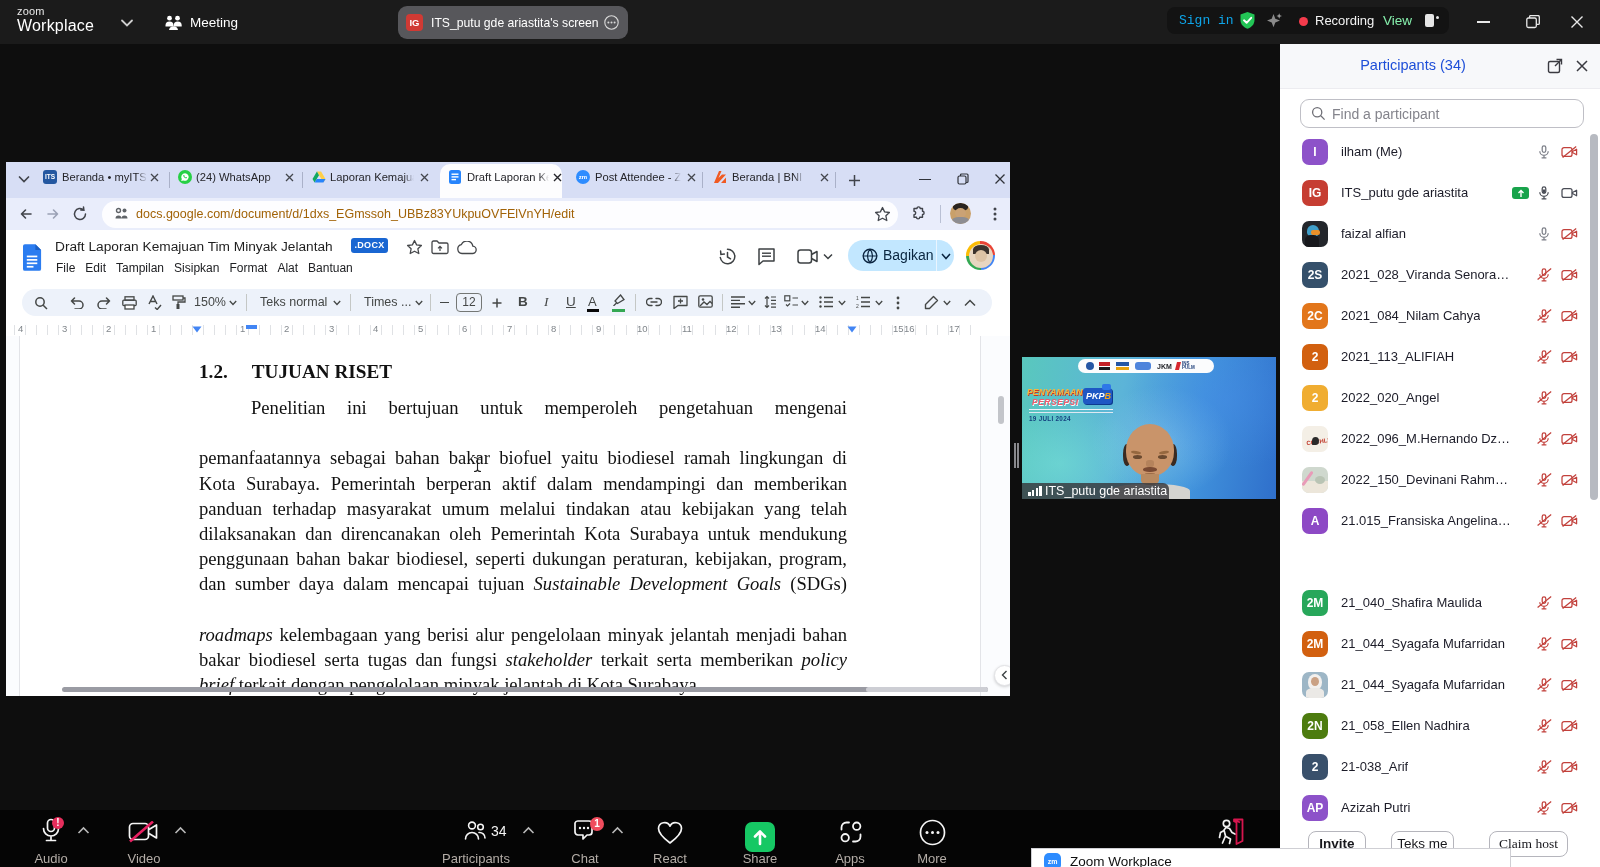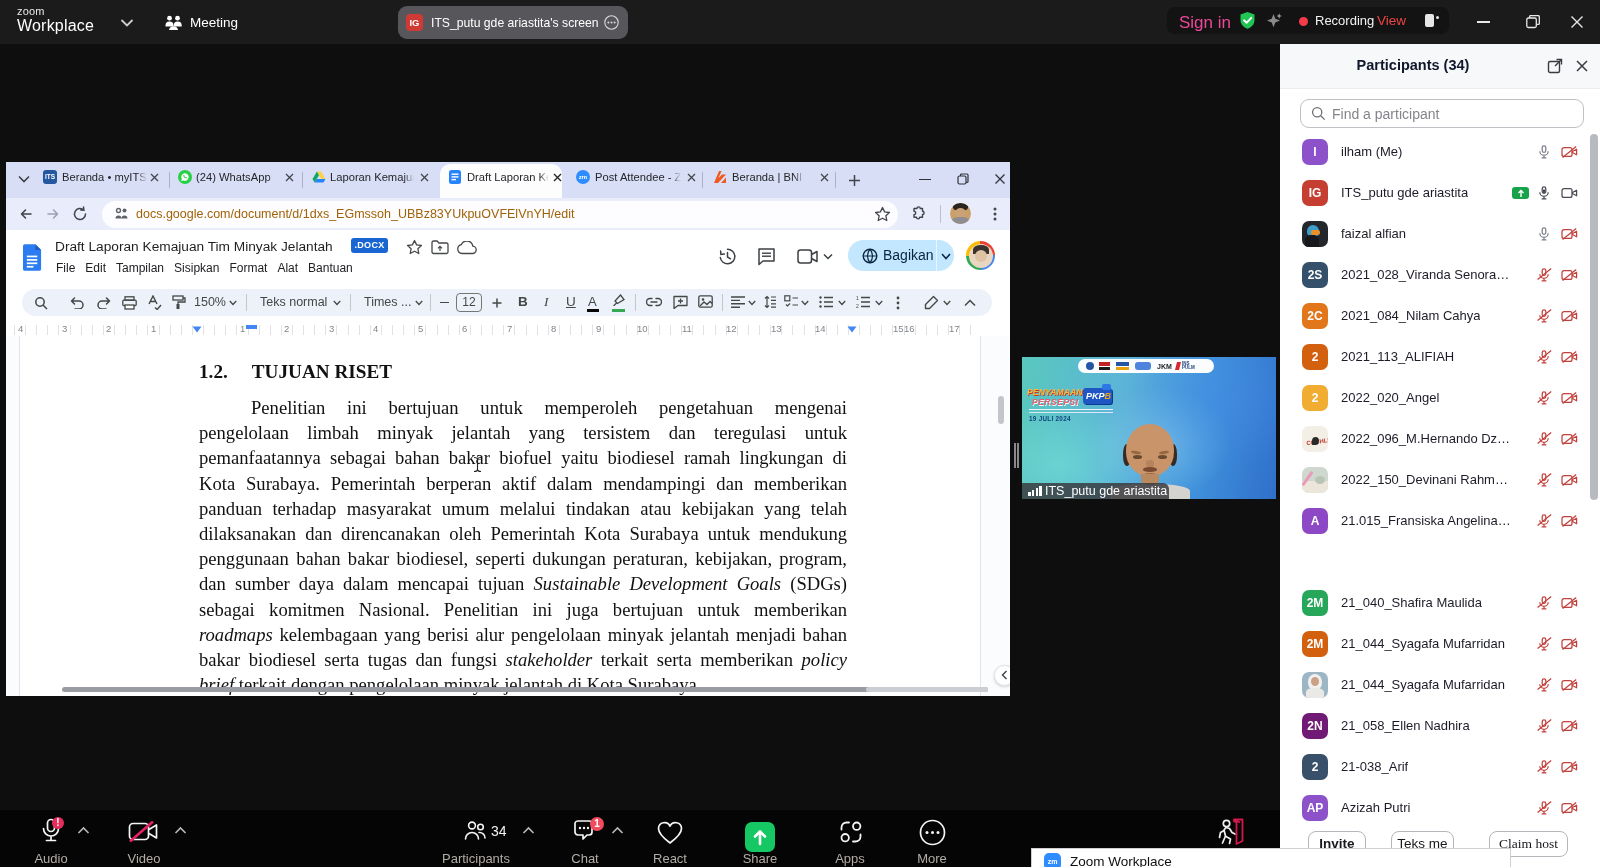--- a/index.html
+++ b/index.html
@@ -67,32 +67,32 @@
       <div class="abs" style="left:33px;top:9.5px;color:#fff;font-size:12.2px;white-space:nowrap;">ITS_putu gde ariastita's screen</div>
       <svg class="abs" style="left:206px;top:9px;" width="15" height="15" viewBox="0 0 15 15">
           <circle cx="7.5" cy="7.5" r="6.7" stroke="#d9d9d9" stroke-width="1.1" fill="none"></circle>
           <circle cx="4.4" cy="7.5" r="1" fill="#d9d9d9"></circle>
           <circle cx="7.5" cy="7.5" r="1" fill="#d9d9d9"></circle>
           <circle cx="10.6" cy="7.5" r="1" fill="#d9d9d9"></circle>
         </svg>
     </div>
 
     <div class="abs" style="left:1167px;top:7px;width:282px;height:27px;background:#131313;border-radius:8px;">
-      <div class="abs" style="left:12px;top:6px;color:#ec4899;font-size:17px;">Sign in</div>
+      <div class="abs" style="left:12px;top:6px;color:#0ea5e9;font-size:13px;font-family:Liberation Mono, monospace;">Sign in</div>
       <svg class="abs" style="left:71px;top:4px;" width="19" height="19" viewBox="0 0 19 19">
           <path d="M9.5 1 L16.5 3.5 V9 c0 4.5-3.2 7.5-7 8.7 C5.7 16.5 2.5 13.5 2.5 9 V3.5 Z" fill="#22c455"></path>
           <path d="M6 9.3 L8.6 11.8 L13.2 6.8" stroke="#fff" stroke-width="1.9" fill="none" stroke-linecap="round" stroke-linejoin="round"></path>
         </svg>
       <svg class="abs" style="left:99px;top:5px;" width="18" height="18" viewBox="0 0 18 18">
           <path d="M7.5 2 L9.3 6.8 L14 8.6 L9.3 10.4 L7.5 15.2 L5.7 10.4 L1 8.6 L5.7 6.8 Z" fill="#8a8a8a"></path>
           <path d="M13.2 1.2 L14 3.2 L16 4 L14 4.8 L13.2 6.8 L12.4 4.8 L10.4 4 L12.4 3.2 Z" fill="#9a9a9a"></path>
         </svg>
       <div class="abs" style="left:132px;top:10px;width:9px;height:9px;border-radius:50%;background:#f43b4c;"></div>
       <div class="abs" style="left:148px;top:6px;color:#f2f2f2;font-size:13px;">Recording</div>
-      <div class="abs" style="left:210px;top:6px;color:#ef4444;font-size:13.5px;">View</div>
+      <div class="abs" style="left:216px;top:6px;color:#86efac;font-size:13.5px;">View</div>
       <div class="abs" style="left:258px;top:7px;width:9px;height:13px;background:#e6e6e6;border-radius:2px;"></div>
       <div class="abs" style="left:269px;top:9px;width:3px;height:3px;border-radius:50%;background:#e6e6e6;"></div>
     </div>
 
     <div class="abs" style="left:1477px;top:21px;width:13px;height:1.6px;background:#e9e9e9;"></div>
     <svg class="abs" style="left:1526px;top:15px;" width="14" height="14" viewBox="0 0 14 14">
         <rect x="0.8" y="3" width="9.5" height="9.5" rx="1.5" stroke="#e9e9e9" stroke-width="1.3" fill="none"></rect>
         <path d="M3.6 3 V1.6 a1 1 0 0 1 1-1 H12 a1.3 1.3 0 0 1 1.3 1.3 V8.4 a1 1 0 0 1 -1 1 H10.5" stroke="#e9e9e9" stroke-width="1.3" fill="none"></path>
       </svg>
     <svg class="abs" style="left:1570px;top:15px;" width="14" height="14" viewBox="0 0 14 14">
@@ -414,28 +414,26 @@
           </svg>
         <div class="abs" style="left:240px;top:3px;width:11px;height:4px;background:#4285f4;"></div>
         <svg class="abs" style="left:841px;top:4px;" width="10" height="7" viewBox="0 0 10 7">
             <path d="M0.5 0.5 h9 L5 6.5 z" fill="#4285f4"></path>
           </svg>
       </div>
       <div class="abs" id="canvas">
         <div class="abs" id="page"></div>
         <div class="abs" style="left:193px;top:25px;width:648px;font-family:'Liberation Serif',serif;font-size:19.2px;font-weight:bold;color:#111;"><span>1.2.</span><span style="margin-left:24px;">TUJUAN RISET</span></div>
         <div class="dline" style="top:61px;"><span style="display:inline-block;width:52px;"></span>Penelitian ini bertujuan untuk memperoleh pengetahuan mengenai</div>
-        <div class="dline" style="top:86.2px;">pengelolaan limbah minyak jelantah yang tersistem dan teregulasi untuk</div>
         <div class="dline" style="top:111.4px;">pemanfaatannya sebagai bahan bakar biofuel yaitu biodiesel ramah lingkungan di</div>
         <div class="dline" style="top:136.6px;">Kota Surabaya. Pemerintah berperan aktif dalam mendampingi dan memberikan</div>
         <div class="dline" style="top:161.8px;">panduan terhadap masyarakat umum melalui tindakan atau kebijakan yang telah</div>
         <div class="dline" style="top:187px;">dilaksanakan dan direncanakan oleh Pemerintah Kota Surabaya untuk mendukung</div>
         <div class="dline" style="top:212.2px;">penggunaan bahan bakar biodiesel, seperti dukungan peraturan, kebijakan, program,</div>
         <div class="dline" style="top:237.4px;">dan sumber daya dalam mencapai tujuan <i>Sustainable Development Goals</i> (SDGs)</div>
-        <div class="dline" style="top:262.6px;">sebagai komitmen Nasional. Penelitian ini juga bertujuan untuk memberikan</div>
         <div class="dline" style="top:287.8px;"><i>roadmaps</i> kelembagaan yang berisi alur pengelolaan minyak jelantah menjadi bahan</div>
         <div class="dline" style="top:313px;">bakar biodiesel serta tugas dan fungsi <i>stakeholder</i> terkait serta memberikan <i>policy</i></div>
         <div class="dline" style="top:338.2px;text-align-last:left;"><i>brief</i> terkait dengan pengelolaan minyak jelantah di Kota Surabaya.</div>
         <svg class="abs" style="left:466px;top:120px;" width="11" height="17" viewBox="0 0 11 17">
             <path d="M2 1.5 c2 0 3.5 .5 3.5 2 c0 -1.5 1.5 -2 3.5 -2 M2 15.5 c2 0 3.5 -.5 3.5 -2 c0 1.5 1.5 2 3.5 2 M5.5 3.5 V13.5" stroke="#222" stroke-width="1.1" fill="none"></path>
           </svg>
         <div class="abs" style="left:56px;top:351px;width:926px;height:5px;border-radius:3px;background:#9a9ba3;"></div>
           <div class="abs" style="left:860px;top:351px;width:122px;height:5px;border-radius:3px;background:#cdced4;"></div>
         <div class="abs" style="left:992px;top:60px;width:6px;height:28px;border-radius:3px;background:#c3c5ca;"></div>
         <div class="abs" style="left:988px;top:329px;width:19px;height:19px;border-radius:50%;background:#fff;border:1px solid #e3e3e6;box-shadow:0 1px 3px rgba(0,0,0,.18);"></div>
@@ -570,21 +568,21 @@
         </g>
       <g id="camg">
           <rect x="1" y="2.6" width="10" height="8.8" rx="2" fill="none" stroke-width="1.25"></rect>
           <path d="M11 6.8 L15.6 4.2 V9.8 L11 7.2" fill="none" stroke-width="1.25" stroke-linejoin="round"></path>
         </g>
       <line id="slash" x1="1.6" y1="12.4" x2="15.2" y2="1.6" stroke-width="1.25"></line>
     </defs>
   </svg>
   <div class="abs" id="panel">
     <div class="abs" id="phead">
-      <div class="abs" style="left:0;top:13px;width:266px;text-align:center;font-size:14.5px;font-weight:bold;color:#0f172a;">Participants (34)</div>
+      <div class="abs" style="left:0;top:13px;width:266px;text-align:center;font-size:14.5px;font-weight:normal;color:#1d4ed8;">Participants (34)</div>
       <svg class="abs" style="left:267px;top:14px;" width="16" height="16" viewBox="0 0 16 16">
           <rect x="1.5" y="3.5" width="11" height="11" rx="1.5" stroke="#3a3a40" stroke-width="1.4" fill="none"></rect>
           <path d="M8 8 L14 2 M9.5 1.5 H14.5 V6.5" stroke="#3a3a40" stroke-width="1.4" fill="none"></path>
         </svg>
       <svg class="abs" style="left:295px;top:15px;" width="14" height="14" viewBox="0 0 14 14">
           <path d="M2 2 L12 12 M12 2 L2 12" stroke="#3a3a40" stroke-width="1.5"></path>
         </svg>
     </div>
     <div class="abs" style="left:20px;top:55px;width:282px;height:27px;border:1px solid #bfbfc6;border-radius:9px;background:#fff;">
       <svg class="abs" style="left:10px;top:6px;" width="15" height="15" viewBox="0 0 15 15">
@@ -813,21 +811,21 @@
           </g>
         </svg>
         <svg class="abs" style="left:281px;top:14px;" width="17" height="14" viewBox="0 0 17 14">
           <g stroke="#c2413c">
             <use href="#camg"></use>
             <use href="#slash"></use>
           </g>
         </svg>
       </div>
     <div class="prow" style="top:661px;">
-        <div class="pav" style="background:#701a75;">2N</div>
+        <div class="pav" style="background:#4d7c0f;">2N</div>
         <div class="pname">21_058_Ellen Nadhira</div>
         <svg class="abs" style="left:256px;top:13px;" width="16" height="16" viewBox="0 0 16 16">
           <g stroke="#c2413c">
             <use href="#micg"></use>
             <use href="#slash"></use>
           </g>
         </svg>
         <svg class="abs" style="left:281px;top:14px;" width="17" height="14" viewBox="0 0 17 14">
           <g stroke="#c2413c">
             <use href="#camg"></use>

